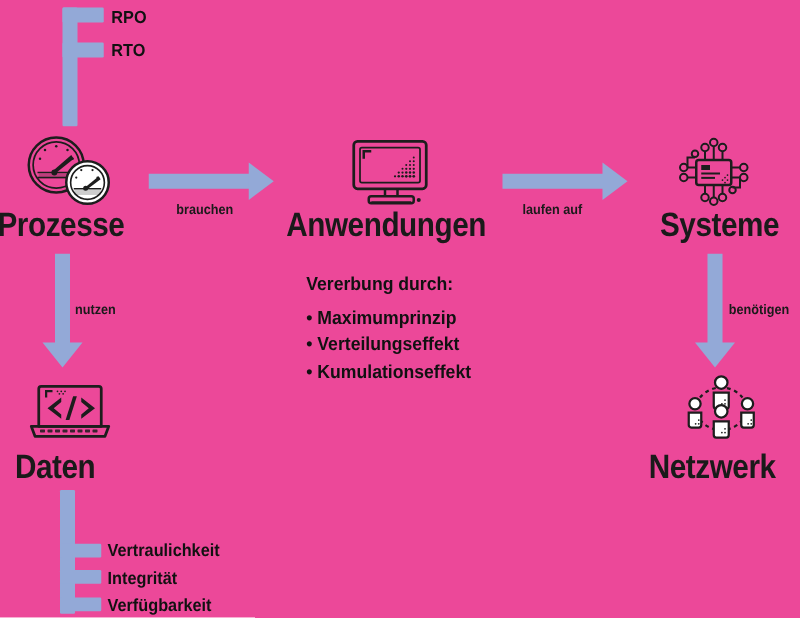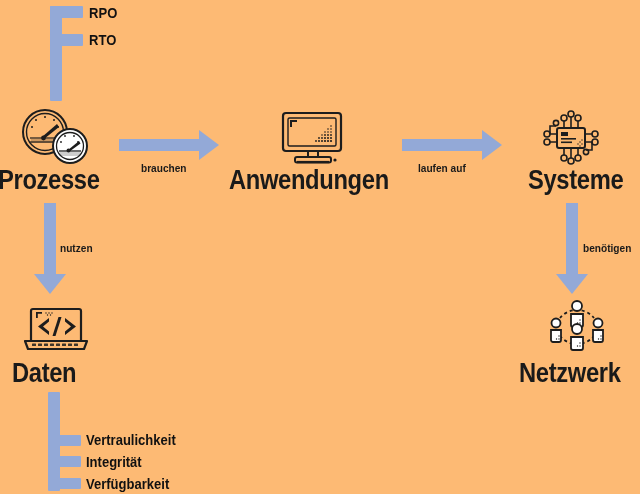--- a/index.html
+++ b/index.html
@@ -7,21 +7,21 @@
     padding: 0;
     background: #ffffff;
   }
   body {
     font-family: "Liberation Sans", "DejaVu Sans", sans-serif;
   }
   #canvas {
     position: relative;
     width: 640px;
     height: 494px;
-    background: #fdba74;
+    background: #ec4899;
     overflow: hidden;
   }
 
   
   .node-title {
     position: absolute;
     font-family: "Liberation Sans Narrow", "Liberation Sans", sans-serif;
     font-weight: bold;
     font-size: 27px;
     line-height: 1;
@@ -356,20 +356,35 @@
           <circle cx="55" cy="41" r="0.7"></circle>
         <circle cx="52.5" cy="41" r="0.7"></circle>
         <circle cx="34" cy="45" r="0.7"></circle>
           <circle cx="34" cy="48" r="0.7"></circle>
         <circle cx="31.5" cy="48" r="0.7"></circle>
       </g>
     </svg>
   </div>
   <div class="node-title" style="left:519px; top:360px; transform-origin:left center;">Netzwerk</div>
 
+  <div class="inherit-block" style="left:245px; top:219px;">
+    <div class="inherit-head">Vererbung durch:</div>
+    <div class="inherit-item">
+      <span>•</span>
+      <span>Maximumprinzip</span>
+    </div>
+    <div class="inherit-item">
+      <span>•</span>
+      <span>Verteilungseffekt</span>
+    </div>
+    <div class="inherit-item">
+      <span>•</span>
+      <span>Kumulationseffekt</span>
+    </div>
+  </div>
 
   <div class="bracket-stem" style="left:48px; top:392px; width:12px; height:99px;"></div>
   <div class="bracket-branch" style="left:48px; top:435px; width:33px; height:11px;"></div>
   <div class="bracket-branch" style="left:48px; top:456px; width:33px; height:11px;"></div>
   <div class="bracket-branch" style="left:48px; top:478px; width:33px; height:11px;"></div>
 
   <div class="bracket-text" style="left:86px; top:432px; transform-origin:left center;">Vertraulichkeit</div>
   <div class="bracket-text" style="left:86px; top:454px; transform-origin:left center;">Integrität</div>
   <div class="bracket-text" style="left:86px; top:476px; transform-origin:left center;">Verfügbarkeit</div>
 

